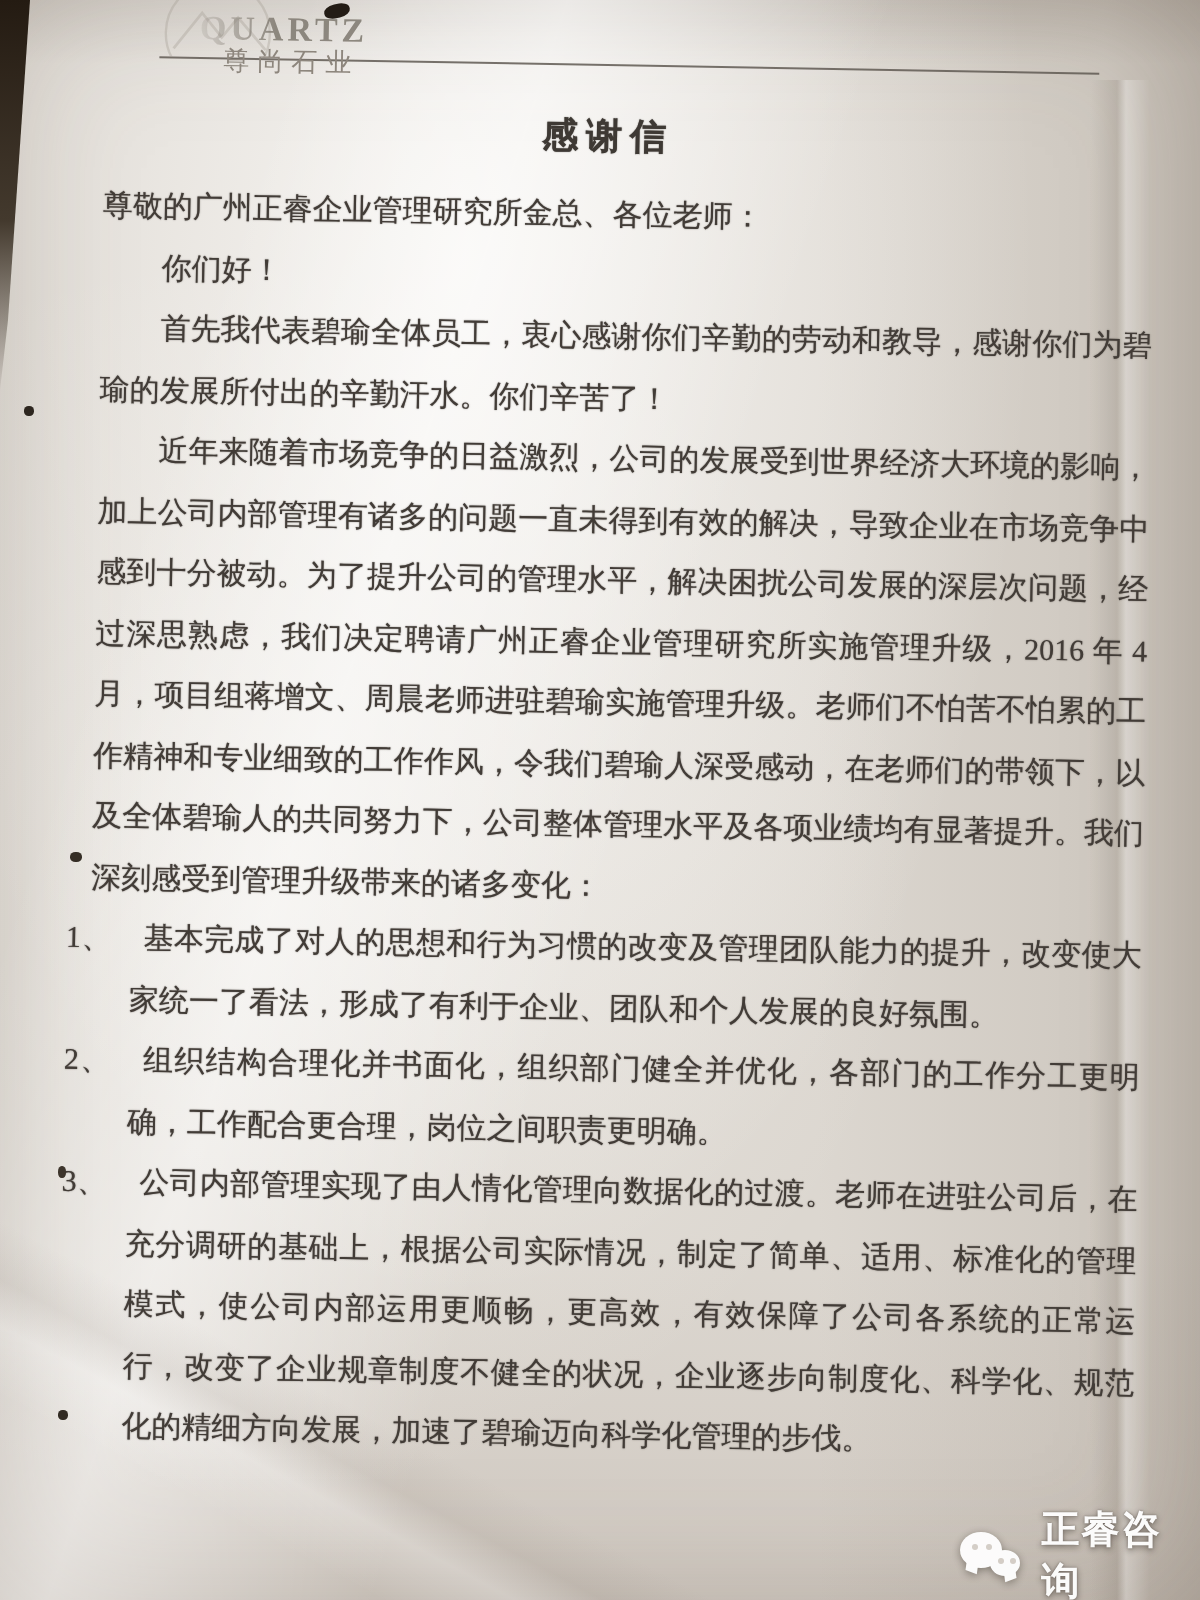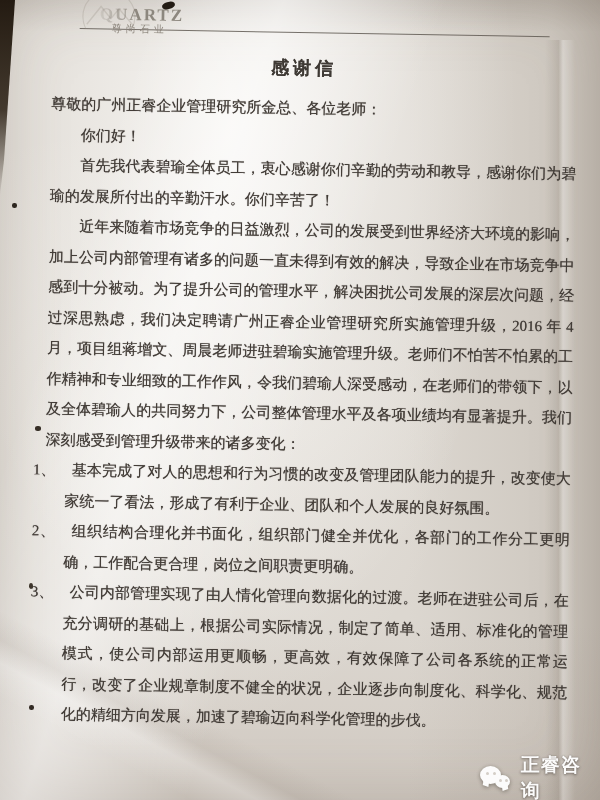--- a/index.html
+++ b/index.html
@@ -35,21 +35,21 @@
   .s4{left:29px;top:583px;width:4px;height:6px;background:#3d352c;}
   .s5{left:29px;top:705px;width:5px;height:5px;background:#322b23;}
 
   
   #content{position:absolute;left:0;top:0;width:600px;transform:rotate(1deg);transform-origin:300px 300px;color:#423d38;}
   .brand-row{position:relative;height:24px;margin-top:5px;}
   .brand-emblem{position:absolute;left:68px;top:-3px;opacity:0.35;}
   .brand-name{position:absolute;left:95px;top:3px;font-size:17px;font-weight:600;letter-spacing:2px;color:#837d74;
     -webkit-mask-image:linear-gradient(to right, rgba(0,0,0,0.15), rgba(0,0,0,0.9) 45%);
     mask-image:linear-gradient(to right, rgba(0,0,0,0.15), rgba(0,0,0,0.9) 45%);}
-  .brand-sub{position:absolute;left:107px;top:20px;font-size:10px;letter-spacing:4px;color:#8d867d;}
+  .brand-sub{position:absolute;left:107px;top:20px;font-size:13px;letter-spacing:4px;color:#8d867d;}
   .rule{margin:3px 0 0 75px;width:470px;border-top:1.6px solid rgba(95,89,82,0.85);}
   .title{margin-top:23px;text-align:center;font-size:18px;font-weight:bold;letter-spacing:4px;color:#3e3934;
     text-shadow:0 0 0.6px rgba(62,57,52,0.85);}
   .body{margin:13px 26px 0 48px;font-size:15px;line-height:30.5px;text-align:justify;
     color:#423c37;text-shadow:0 0 0.7px rgba(66,60,55,0.8);}
   .indent{text-indent:2em;}
   .body p{margin:0;}
   .item{padding-left:20px;text-indent:-32px;}
   .marker{margin-right:16px;}
 

